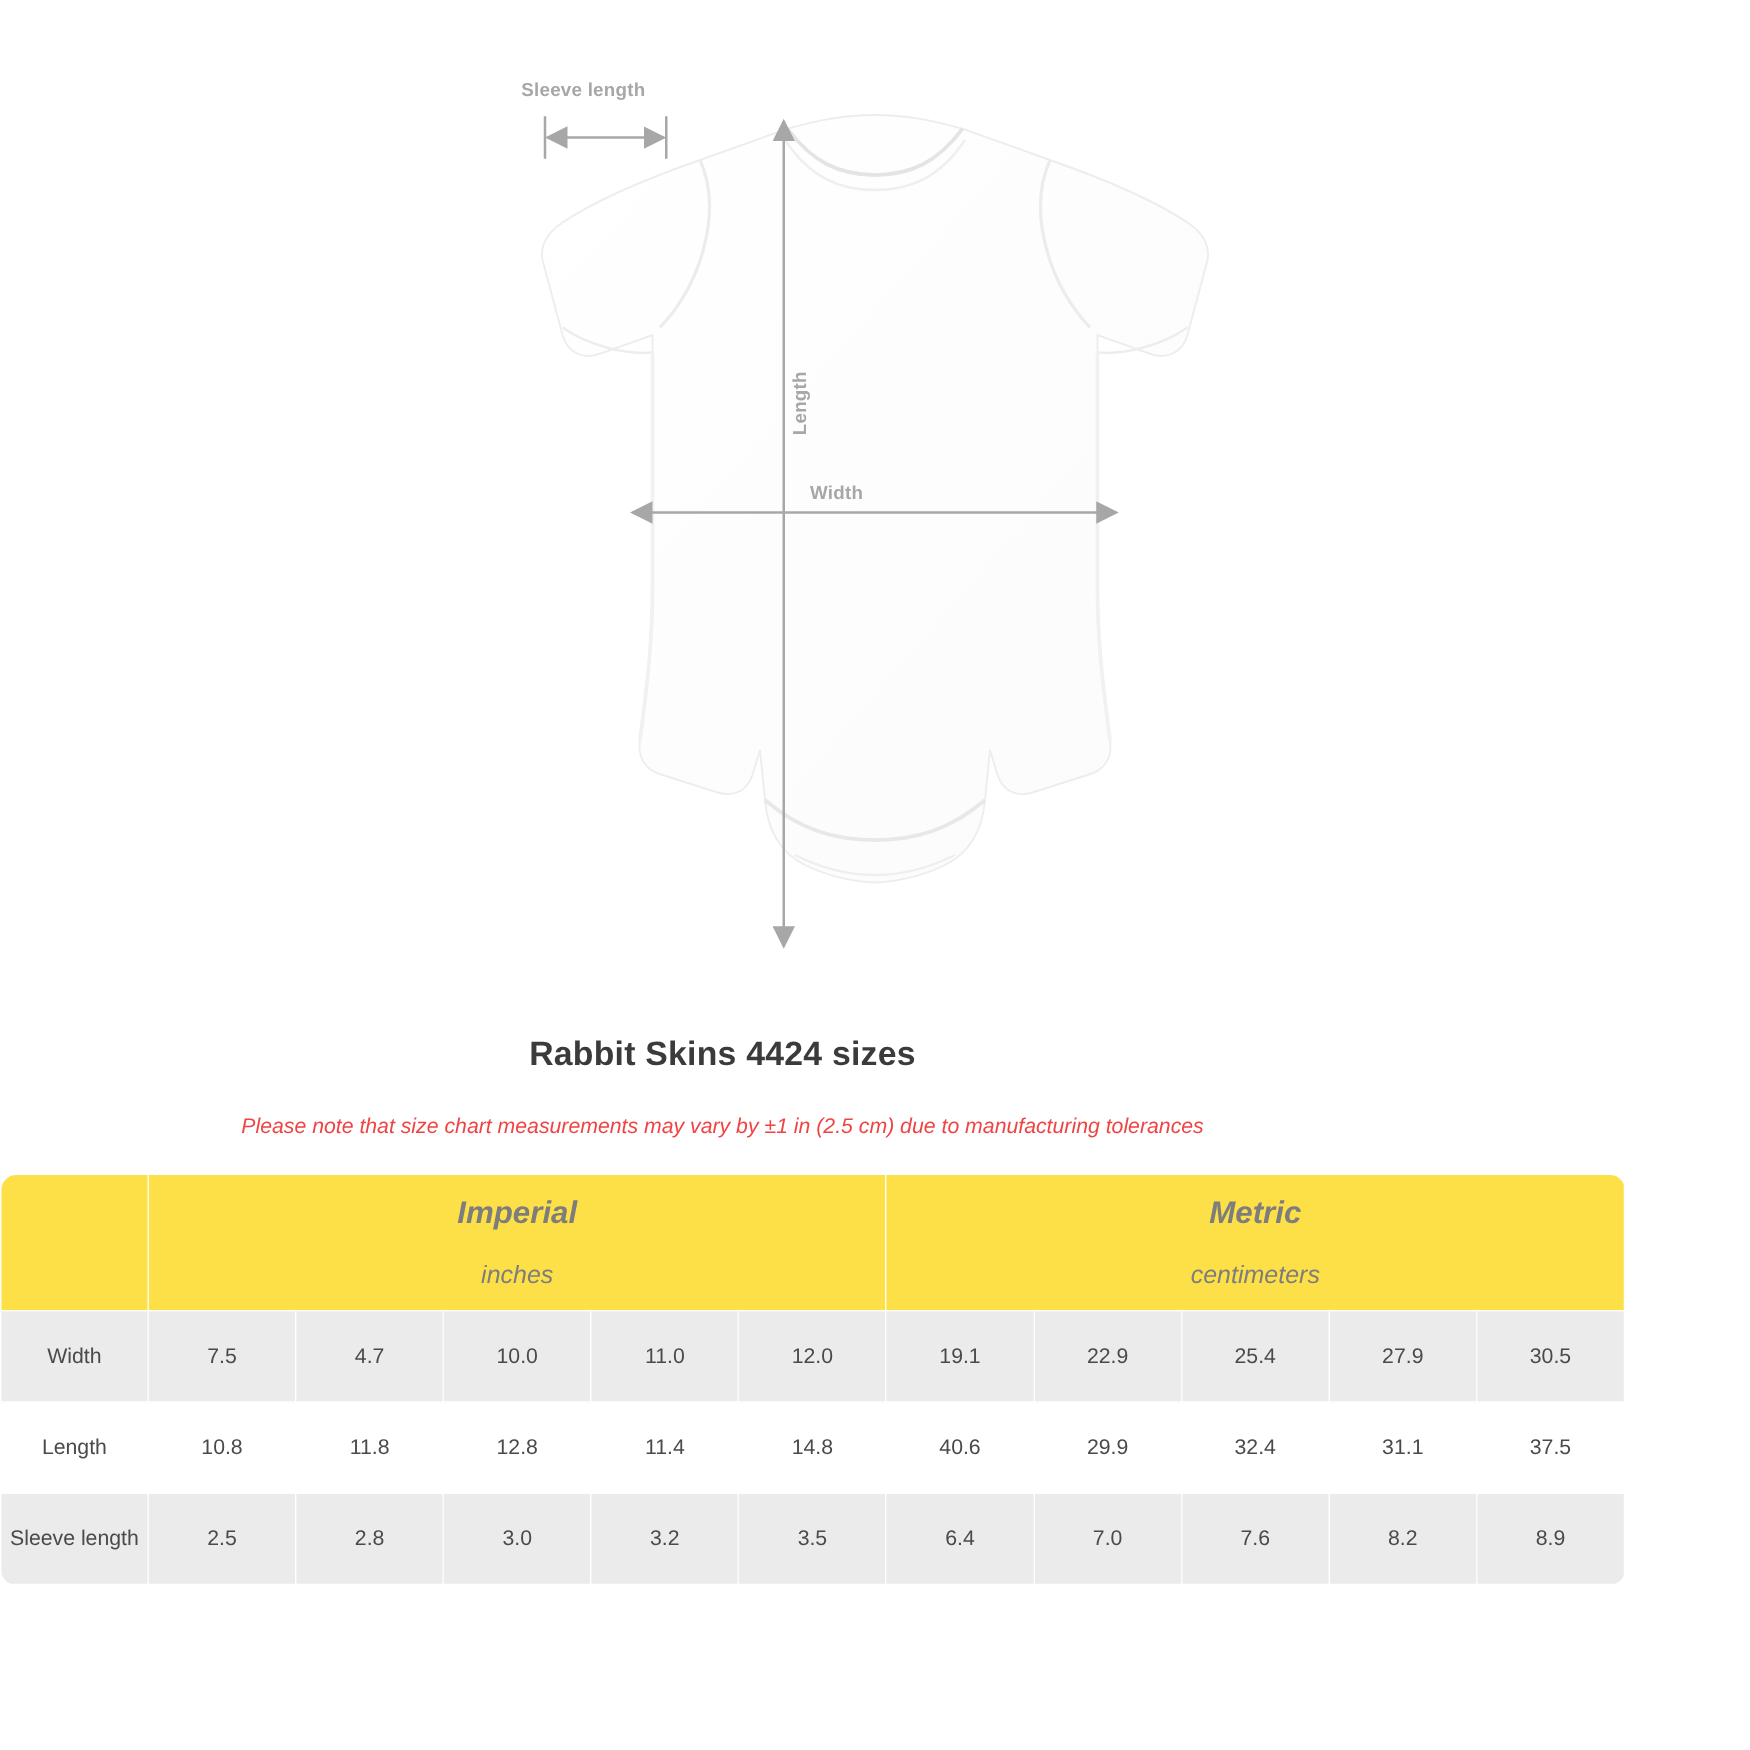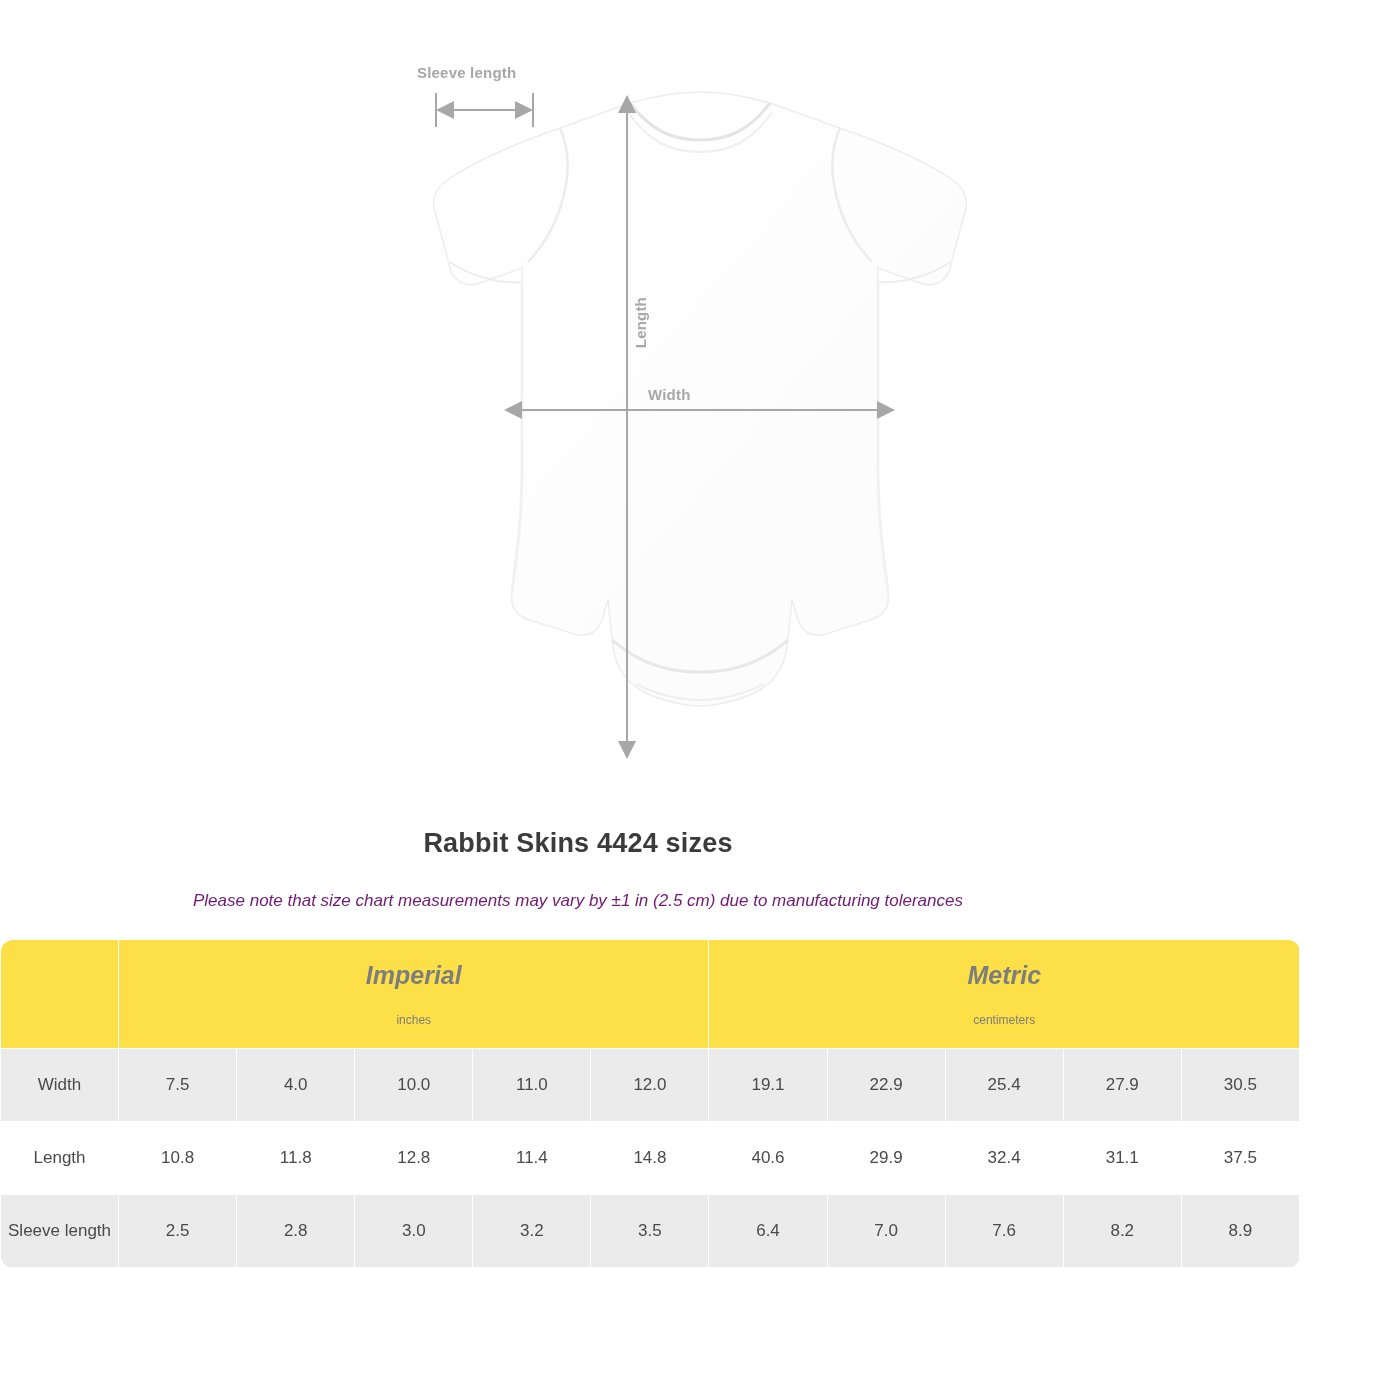--- a/index.html
+++ b/index.html
@@ -68,21 +68,21 @@
   .chart-title {
     font-size: 27px;
     font-weight: bold;
     color: #3b3b3b;
     margin: 12px;
     letter-spacing: .2px;
   }
   .chart-note {
     font-size: 17px;
     font-style: italic;
-    color: #701a75;
+    color: #ef4444;
     margin: 32px 0 0 0;
   }
 
   
   .table-wrap {
     margin: 28px auto 0 auto;
     width: 1300px;
   }
   table.size-table {
     border-collapse: collapse;
@@ -106,21 +106,22 @@
     padding: 0;
   }
   .system-name {
     font-size: 25px;
     font-style: italic;
     font-weight: bold;
     color: #7d7d7d;
     line-height: 1.15;
   }
   .system-unit {
-    font-size: 12px;
+    font-size: 20px;
+    font-style: italic;
     color: #7d7d7d;
     margin-top: 24px;
   }
   .header-row td {
     background: #ffffff;
     height: 82px;
     font-weight: bold;
     color: #4a4a4a;
     font-size: 16px;
     line-height: 1.35;
@@ -247,21 +248,21 @@
           <td colspan="5" class="corner-tr">
             <div class="system-name">Metric</div>
             <div class="system-unit">centimeters</div>
           </td>
         </tr>
 
 
         <tr class="band-shaded">
           <td class="row-label">Width</td>
           <td>7.5</td>
-          <td>4.0</td>
+          <td>4.7</td>
           <td>10.0</td>
           <td>11.0</td>
           <td>12.0</td>
           <td>19.1</td>
           <td>22.9</td>
           <td>25.4</td>
           <td>27.9</td>
           <td>30.5</td>
         </tr>
 

